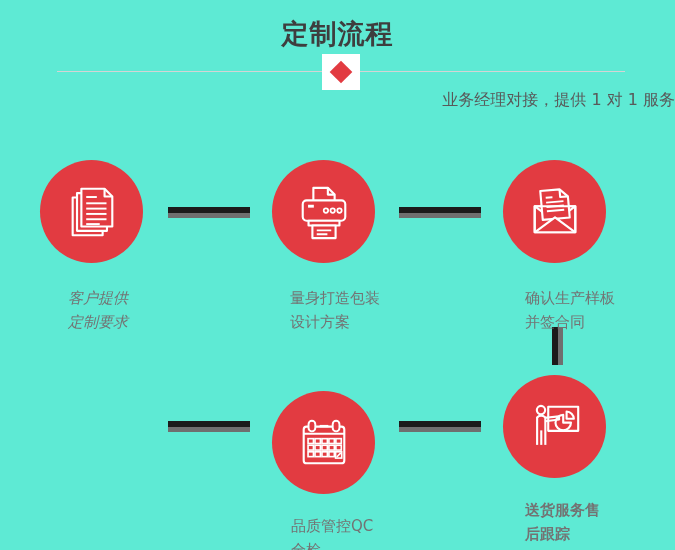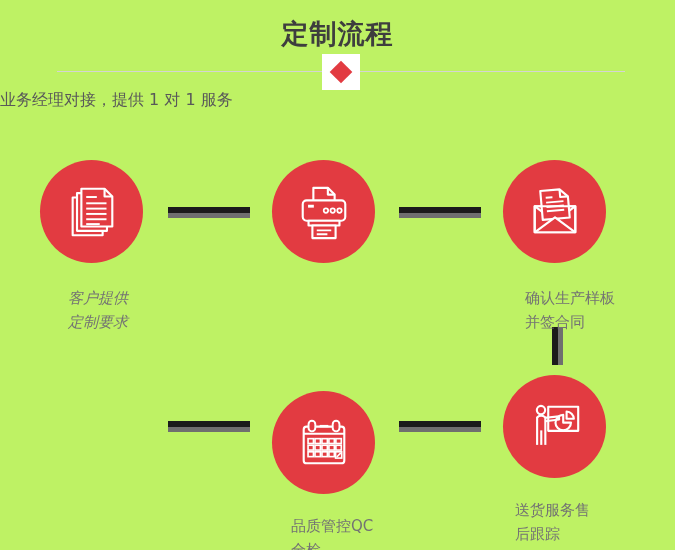--- a/index.html
+++ b/index.html
@@ -10,61 +10,61 @@
     --title-gray:#3e3e3e;
     --subtitle-gray:#595959;
     --label-gray:#737373;
   }
   *{margin:0;padding:0;box-sizing:border-box;}
   html,body{background:#fff;}
   body{
     width:675px;height:550px;position:relative;overflow:hidden;
     font-family:"DejaVu Sans","Liberation Sans",sans-serif;
   }
-  .canvas{position:absolute;left:0;top:0;width:675px;height:550px;background:#bef264;}
+  .canvas{position:absolute;left:0;top:0;width:675px;height:550px;background:#5eead4;}
 
   .title{
     position:absolute;top:16px;left:0;width:100%;
     text-align:center;font-size:27px;font-weight:700;
     color:var(--title-gray);letter-spacing:1px;
   }
   .divider{
     position:absolute;left:57px;top:71px;width:568px;height:1px;
     background:var(--divider-gray);
   }
   .diamond-box{
     position:absolute;left:322px;top:54px;width:38px;height:36px;
     background:#fff;display:flex;align-items:center;justify-content:center;
   }
   .diamond{
     width:16px;height:16px;background:var(--accent-red);
     transform:rotate(45deg);
   }
   .subtitle{
     position:absolute;top:90px;left:0;width:100%;
-    text-align:left;font-size:16px;color:var(--subtitle-gray);
+    text-align:right;font-size:16px;color:var(--subtitle-gray);
   }
 
   .step{position:absolute;width:103px;}
   .step .circle{
     width:103px;height:103px;border-radius:50%;
     background:var(--accent-red);
     display:flex;align-items:center;justify-content:center;
   }
   .step .label{
     position:absolute;font-size:15px;line-height:24px;
     color:var(--label-gray);white-space:nowrap;
   }
   
   .s1{left:40px;top:160px;}  .s2{left:272px;top:160px;}  .s3{left:503px;top:160px;}
   .s4{left:40px;top:375px;}  .s5{left:272px;top:391px;}  .s6{left:503px;top:375px;}
   
   .s1 .label{left:28px;font-style:italic;} .s4 .label{left:28px;}
   .s2 .label{left:18px;} .s5 .label{left:19px;}
-  .s3 .label{left:22px;} .s6 .label{left:12px;}
+  .s3 .label{left:22px;} .s6 .label{left:22px;font-weight:bold;}
   .s1 .label,.s2 .label,.s3 .label{top:126px;}
   .s4 .label,.s5 .label,.s6 .label{top:123px;}
 
   .hconn{
     position:absolute;width:82px;height:11px;
     background:linear-gradient(to bottom,
       var(--connector-dark) 0%,var(--connector-dark) 55%,
       var(--connector-gray) 55%,var(--connector-gray) 100%);
   }
   .hc1{left:168px;top:207px;}
@@ -135,20 +135,22 @@
           <circle class="icl" cx="32" cy="28.5" r="2.3" stroke-width="1.8"></circle>
           <circle class="icl" cx="39" cy="28.5" r="2.3" stroke-width="1.8"></circle>
           <circle class="icl" cx="46" cy="28.5" r="2.3" stroke-width="1.8"></circle>
           <path class="icf" d="M14 39 h32 v5 H14 Z" stroke-width="2.2"></path>
           <path class="icf" d="M18 44 h24 v13 H18 Z" stroke-width="2.2"></path>
           <path class="icl" d="M22.5 49 h15 M22.5 53 h11" stroke-width="2"></path>
         </g>
       </svg>
     </div>
     <div class="label">
+      <div>量身打造包装</div>
+      <div>设计方案</div>
     </div>
   </div>
 
   <div class="step s3">
     <div class="circle">
       <svg viewBox="0 0 60 60" width="58" height="58">
         <g stroke-linejoin="round">
           <rect class="icf" x="9" y="24" width="42" height="27" stroke-width="2.2"></rect>
           <path class="icl" d="M9 24 L30 40 L51 24" stroke-width="2.2"></path>
           <g transform="rotate(-5 30 22)">

